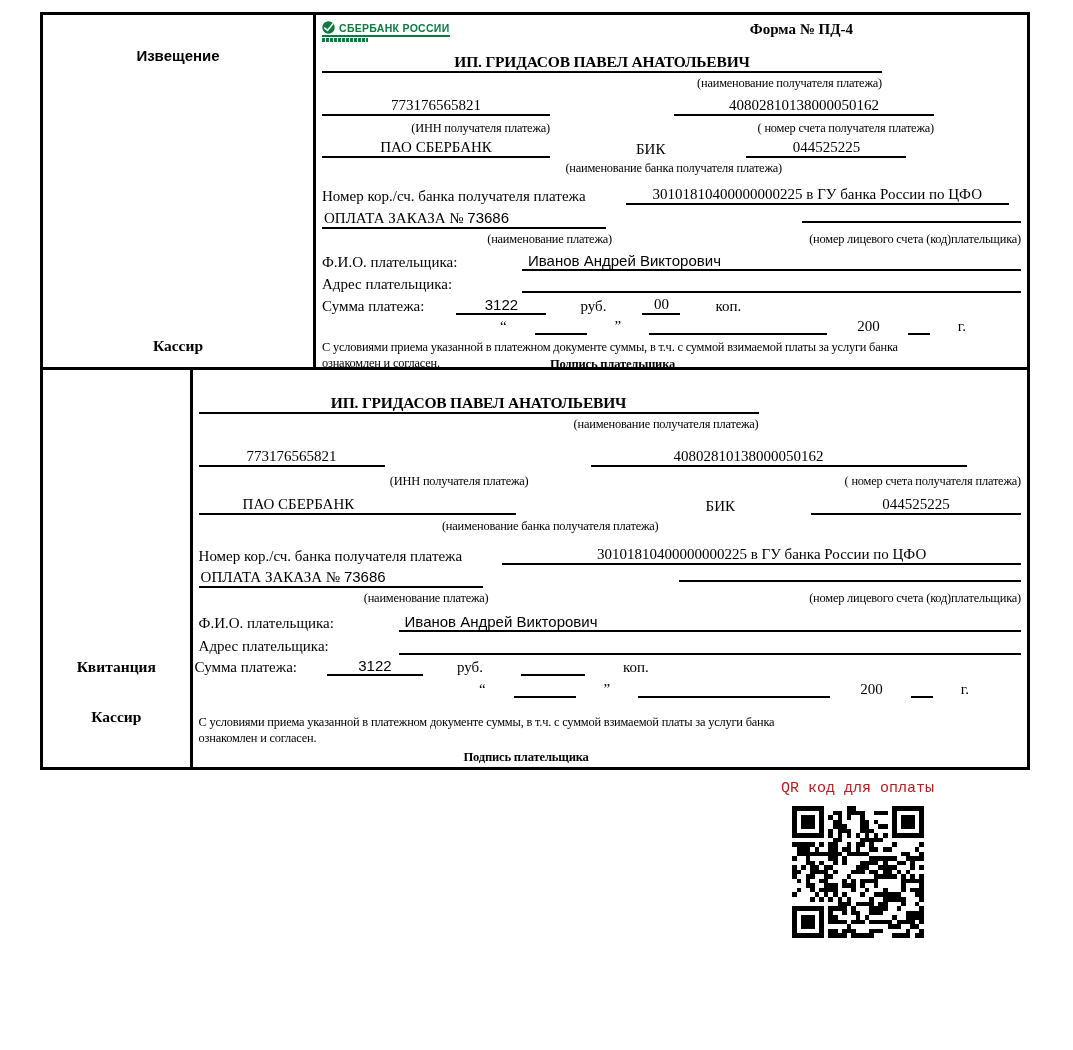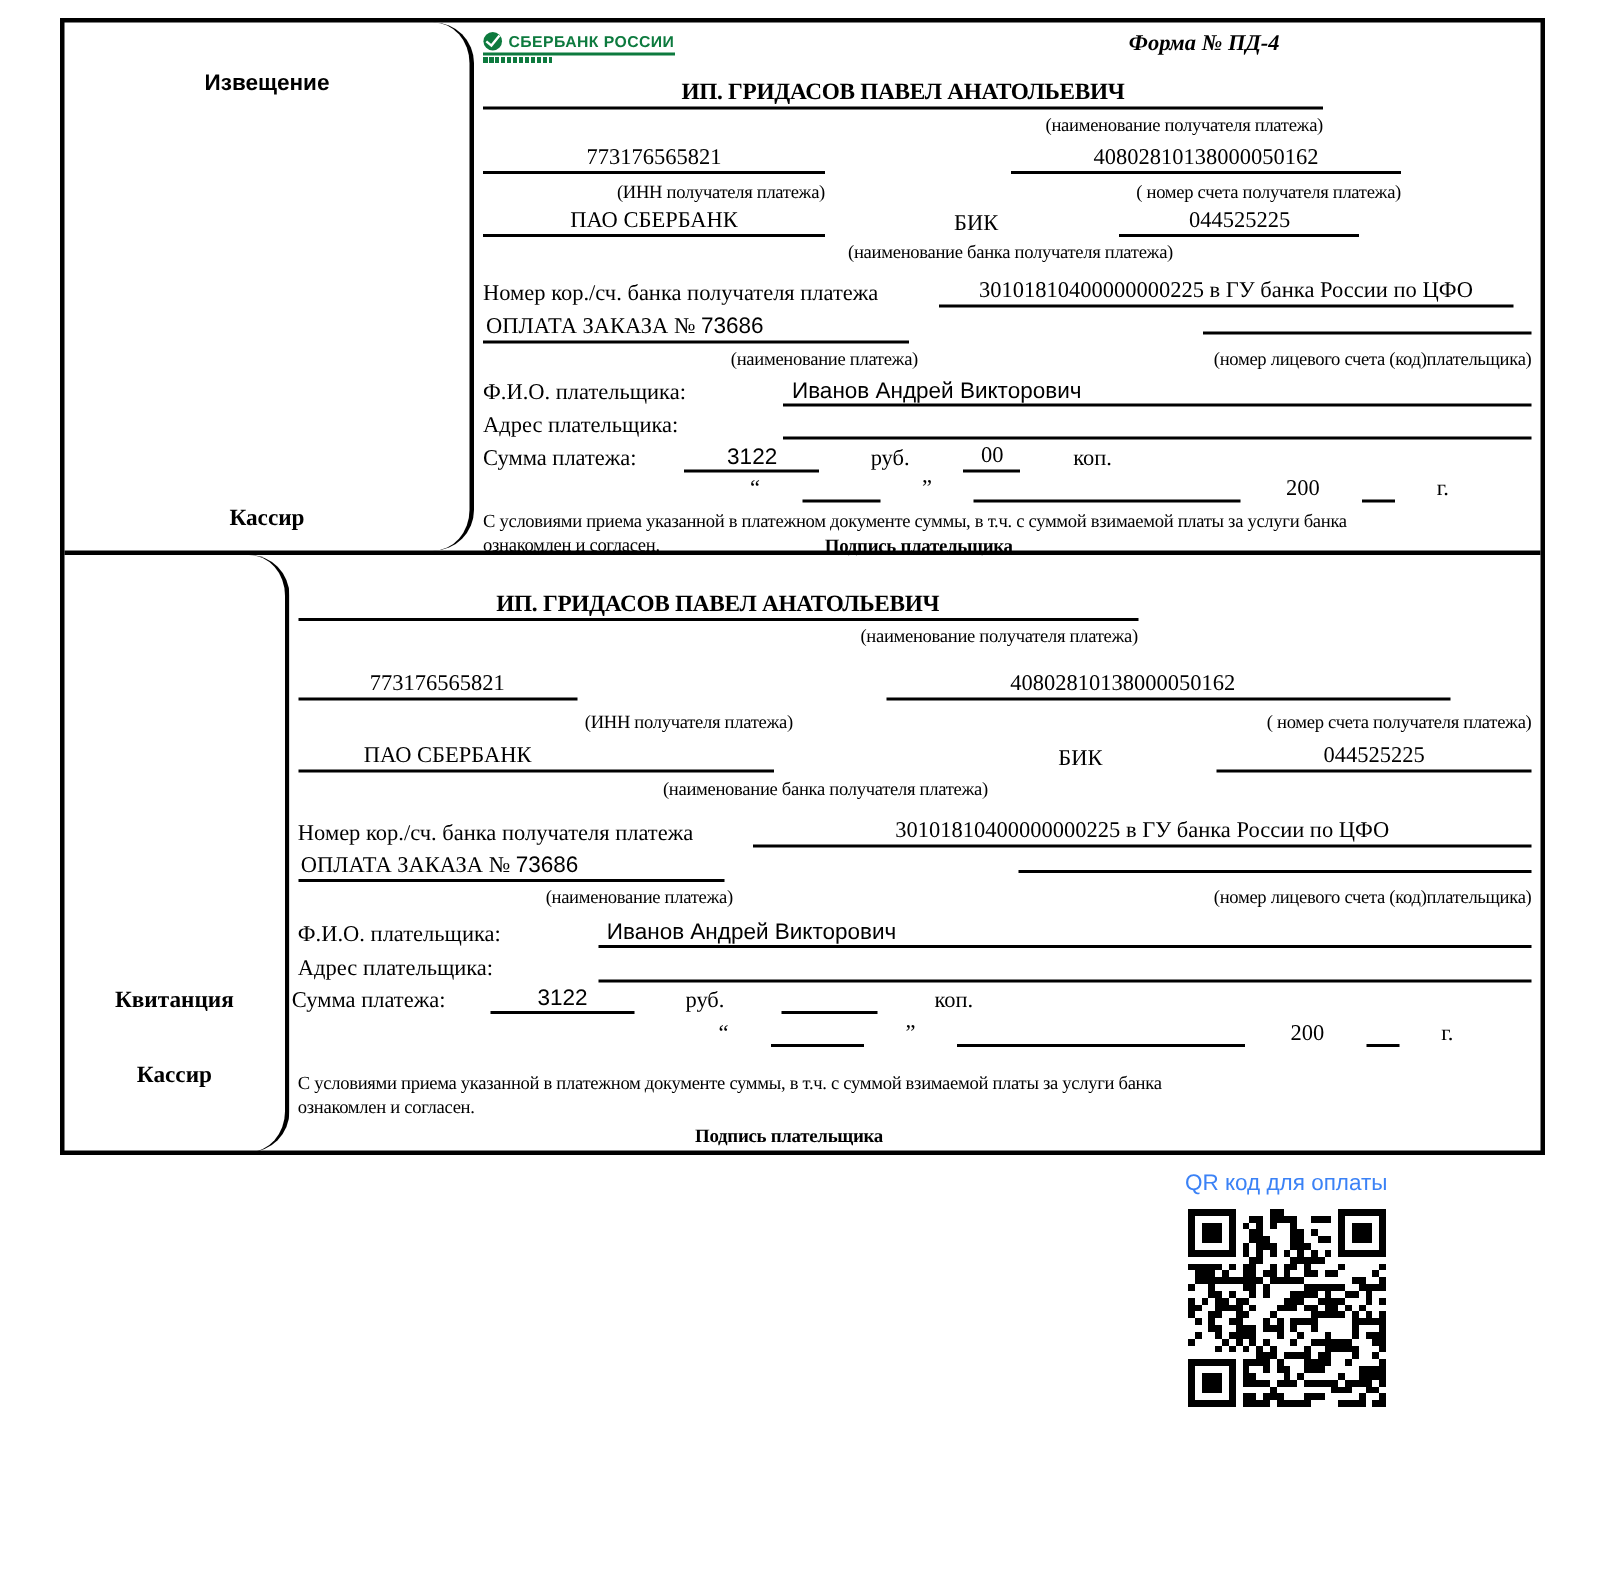--- a/index.html
+++ b/index.html
@@ -3,54 +3,54 @@
 <meta charset="utf-8">
 <style>
   html,body{margin:0;padding:0;background:#fff;}
   .page{position:relative;width:1073px;height:1050px;background:#ffffff;overflow:hidden;
         font-family:"Liberation Serif","DejaVu Serif",serif;color:#000;}
   .doc{position:absolute;left:40px;top:12px;width:984px;height:752px;border:3px solid #000;
        display:flex;flex-direction:column;}
   .sec{display:flex;}
   .sec1{height:352px;border-bottom:3px solid #000;}
   .sec2{flex:1;}
-  .side{width:270px;border-right:3px solid #000;display:flex;flex-direction:column;align-items:center;border-radius:27px;}
+  .side{width:270px;border-right:3px solid #000;display:flex;flex-direction:column;align-items:center;}
   .side-top{margin-top:32px;font-family:"Liberation Sans","DejaVu Sans",sans-serif;font-weight:bold;font-size:15px;}
   .side-bot{margin-top:auto;margin-bottom:12px;font-weight:bold;font-size:15.5px;}
   .side2{justify-content:flex-end;}
   .side2 .kv{font-weight:bold;font-size:15.5px;margin-bottom:32px;}
   .side2 .ks{font-weight:bold;font-size:15.5px;margin-bottom:42px;}
   .panel{flex:1;position:relative;padding:6px 6px 2px 6px;font-size:15px;}
   .row{display:flex;align-items:flex-end;gap:28px;}
   .u{border-bottom:2px solid #000;}
   .ctr{text-align:center;display:flex;align-items:flex-end;justify-content:center;}
   .cap{font-size:12.4px;letter-spacing:-0.2px;text-align:right;}
   .sans{font-family:"Liberation Sans","DejaVu Sans",sans-serif;}
   .b{font-weight:bold;}
-  .bi{font-weight:bold;font-style:italic;}
+  .bi{font-weight:bold;}
   .sp{flex:none;}
   .fill{flex:1;}
   
   .rowA{height:24px;align-items:flex-start;}
   .logo{display:flex;flex-direction:column;width:128px;}
   .logo-top{display:flex;align-items:center;gap:4px;}
   .logo-text{color:#0d7a3e;font-family:"Liberation Sans","DejaVu Sans",sans-serif;
              font-weight:bold;font-size:10.5px;letter-spacing:.3px;white-space:nowrap;}
   .logo-rule{height:2px;background:#0d7a3e;margin-top:1px;}
   .logo-tagline{margin-top:1px;width:46px;height:4px;
       background:repeating-linear-gradient(90deg,#0d7a3e 0 3px,#ffffff 3px 4px);}
   .form-no{margin-left:auto;margin-right:168px;font-size:15px;}
   
   .hdrB{height:26px;width:560px;}
   .hdr{width:560px;border-bottom:2px solid #000;display:flex;align-items:flex-end;justify-content:center;
        font-weight:bold;font-size:15.5px;letter-spacing:-0.2px;}
   .capB{width:560px;}
   
   .qr-wrap{position:absolute;left:745px;top:780px;width:225px;text-align:center;}
-  .qr-caption{font-family:Liberation Sans, sans-serif;font-size:15px;color:#3b82f6;}
+  .qr-caption{font-family:Liberation Mono, monospace;font-size:15px;color:#b91c1c;}
   .qr-svg{margin-top:9px;width:132px;height:132px;fill:#000;shape-rendering:crispEdges;}
 </style>
 </head>
 <body>
 
 <div class="page">
   <div class="doc">
 
     <div class="sec sec1">
       <div class="side">

